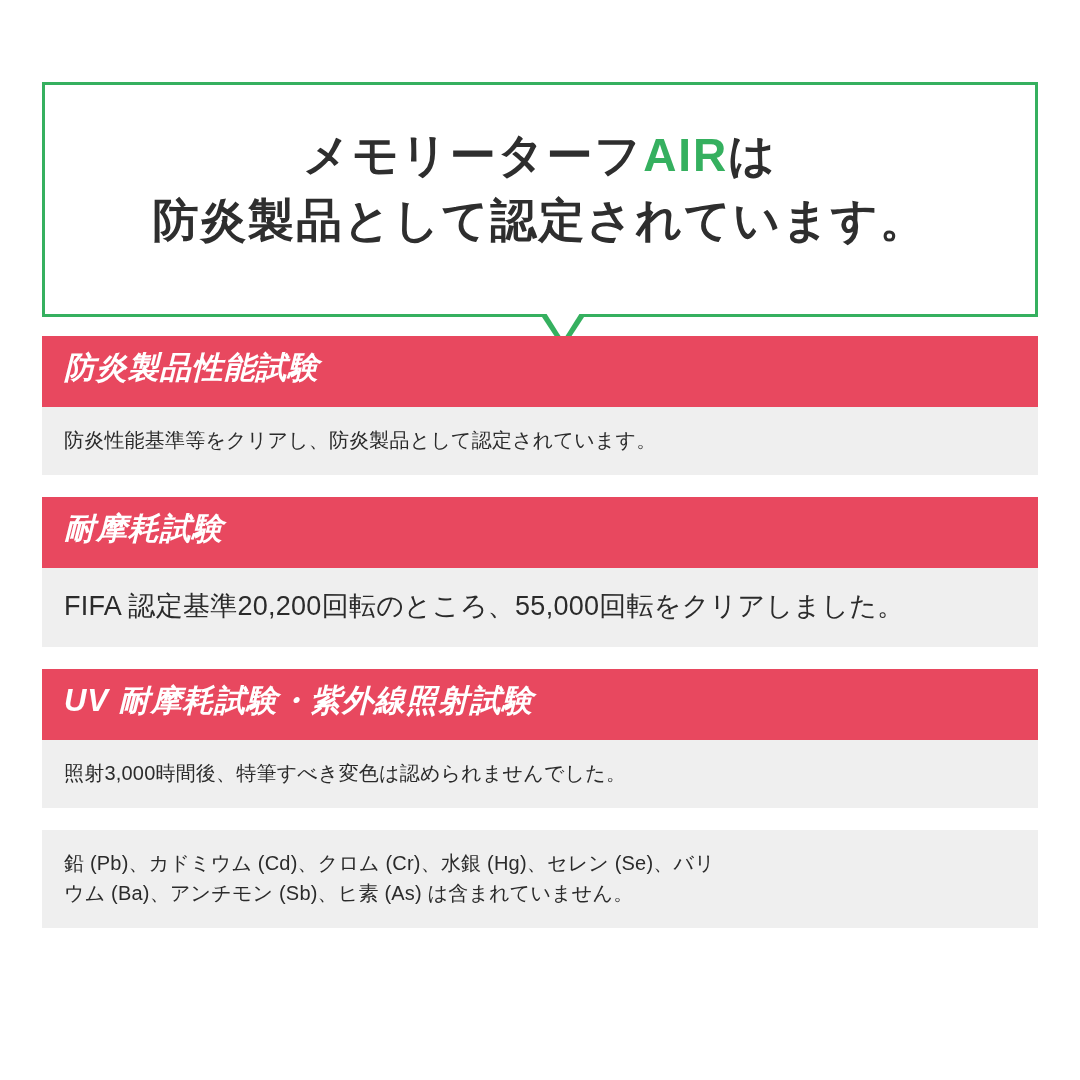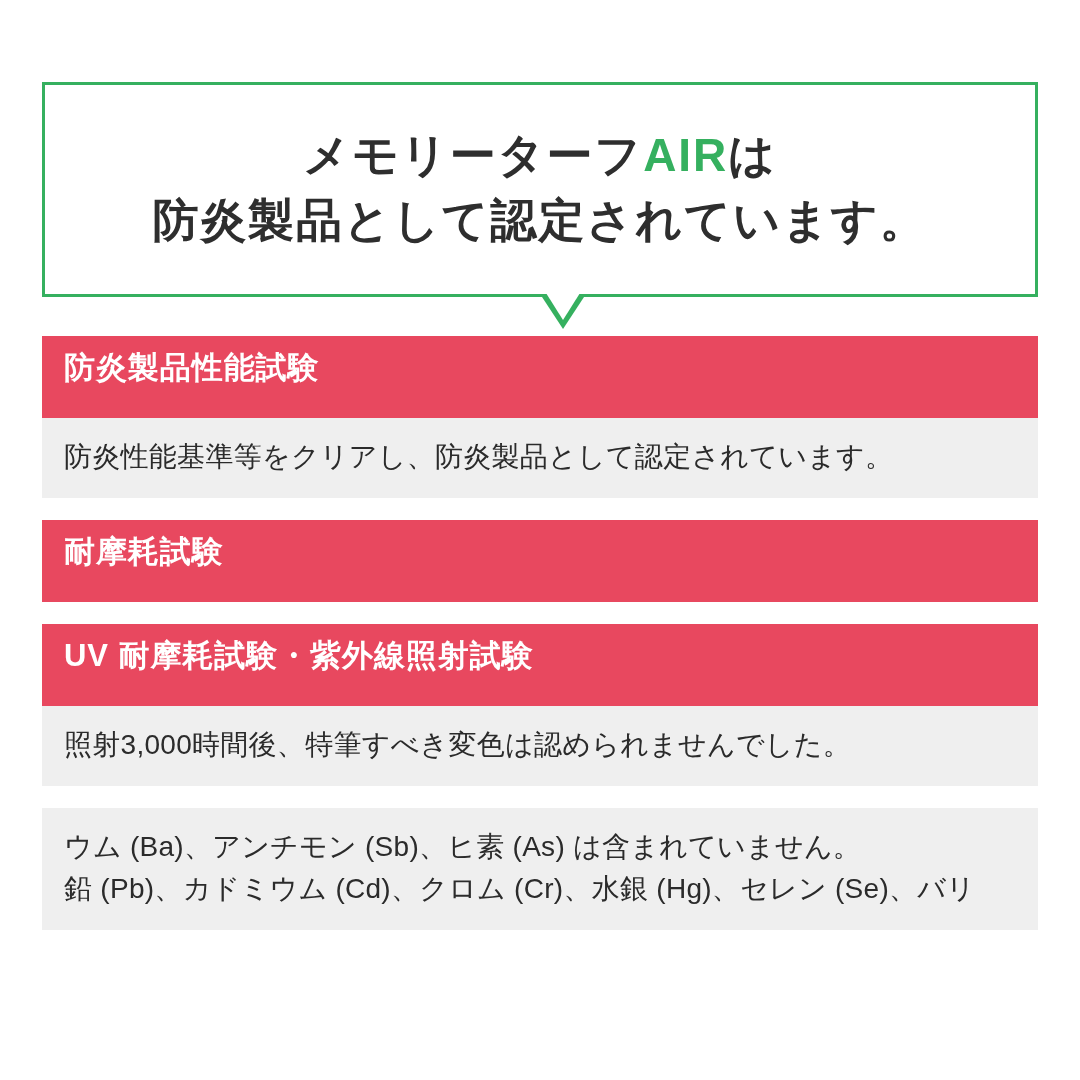--- a/index.html
+++ b/index.html
@@ -28,21 +28,21 @@
     left: 42px;
     top: 82px;
     width: 996px;
   }
   .callout {
     position: relative;
     box-sizing: border-box;
     width: 100%;
     border: 3px solid #35b05f;
     background: #ffffff;
-    padding: 38px 20px 40px;
+    padding: 38px 20px 60px;
     text-align: center;
   }
   .callout-line {
     font-size: 46px;
     font-weight: bold;
     letter-spacing: 0.04em;
     line-height: 1.42;
     color: #2e2e2e;
     white-space: nowrap;
   }
@@ -81,27 +81,28 @@
   }
   .card {
     margin-bottom: 22px;
   }
   .card-head {
     background: #e8485f;
     color: #ffffff;
     font-size: 31px;
     font-weight: bold;
     letter-spacing: 0.03em;
-    padding: 11px 22px 29px;
+    padding: 11px 22px 18px;
     box-sizing: border-box;
+    font-style: italic;
   }
   .card-body {
     background: #efefef;
     color: #2b2b2b;
-    font-size: 28px;
+    font-size: 20px;
     line-height: 1.5;
     padding: 18px 22px 20px;
     box-sizing: border-box;
     letter-spacing: 0.01em;
   }
   .card-body.tight {
     font-size: 27px;
   }
   .card-body .bodyline {
     display: block;
@@ -128,30 +129,33 @@
 
     <div class="card">
       <div class="card-head">防炎製品性能試験</div>
       <div class="card-body">
         <span class="bodyline">防炎性能基準等をクリアし、防炎製品として認定されています。</span>
       </div>
     </div>
 
     <div class="card">
       <div class="card-head">耐摩耗試験</div>
+      <div class="card-body tight">
+        <span class="bodyline">FIFA 認定基準20,200回転のところ、55,000回転をクリアしました。</span>
+      </div>
     </div>
 
     <div class="card">
       <div class="card-head">UV 耐摩耗試験・紫外線照射試験</div>
       <div class="card-body">
         <span class="bodyline">照射3,000時間後、特筆すべき変色は認められませんでした。</span>
       </div>
     </div>
 
     <div class="card">
       <div class="card-body">
+        <span class="bodyline">鉛 (Pb)、カドミウム (Cd)、クロム (Cr)、水銀 (Hg)、セレン (Se)、バリ</span>
         <span class="bodyline">ウム (Ba)、アンチモン (Sb)、ヒ素 (As) は含まれていません。</span>
-        <span class="bodyline">鉛 (Pb)、カドミウム (Cd)、クロム (Cr)、水銀 (Hg)、セレン (Se)、バリ</span>
       </div>
     </div>
 
   </div>
 </div>
 
 </body></html>

